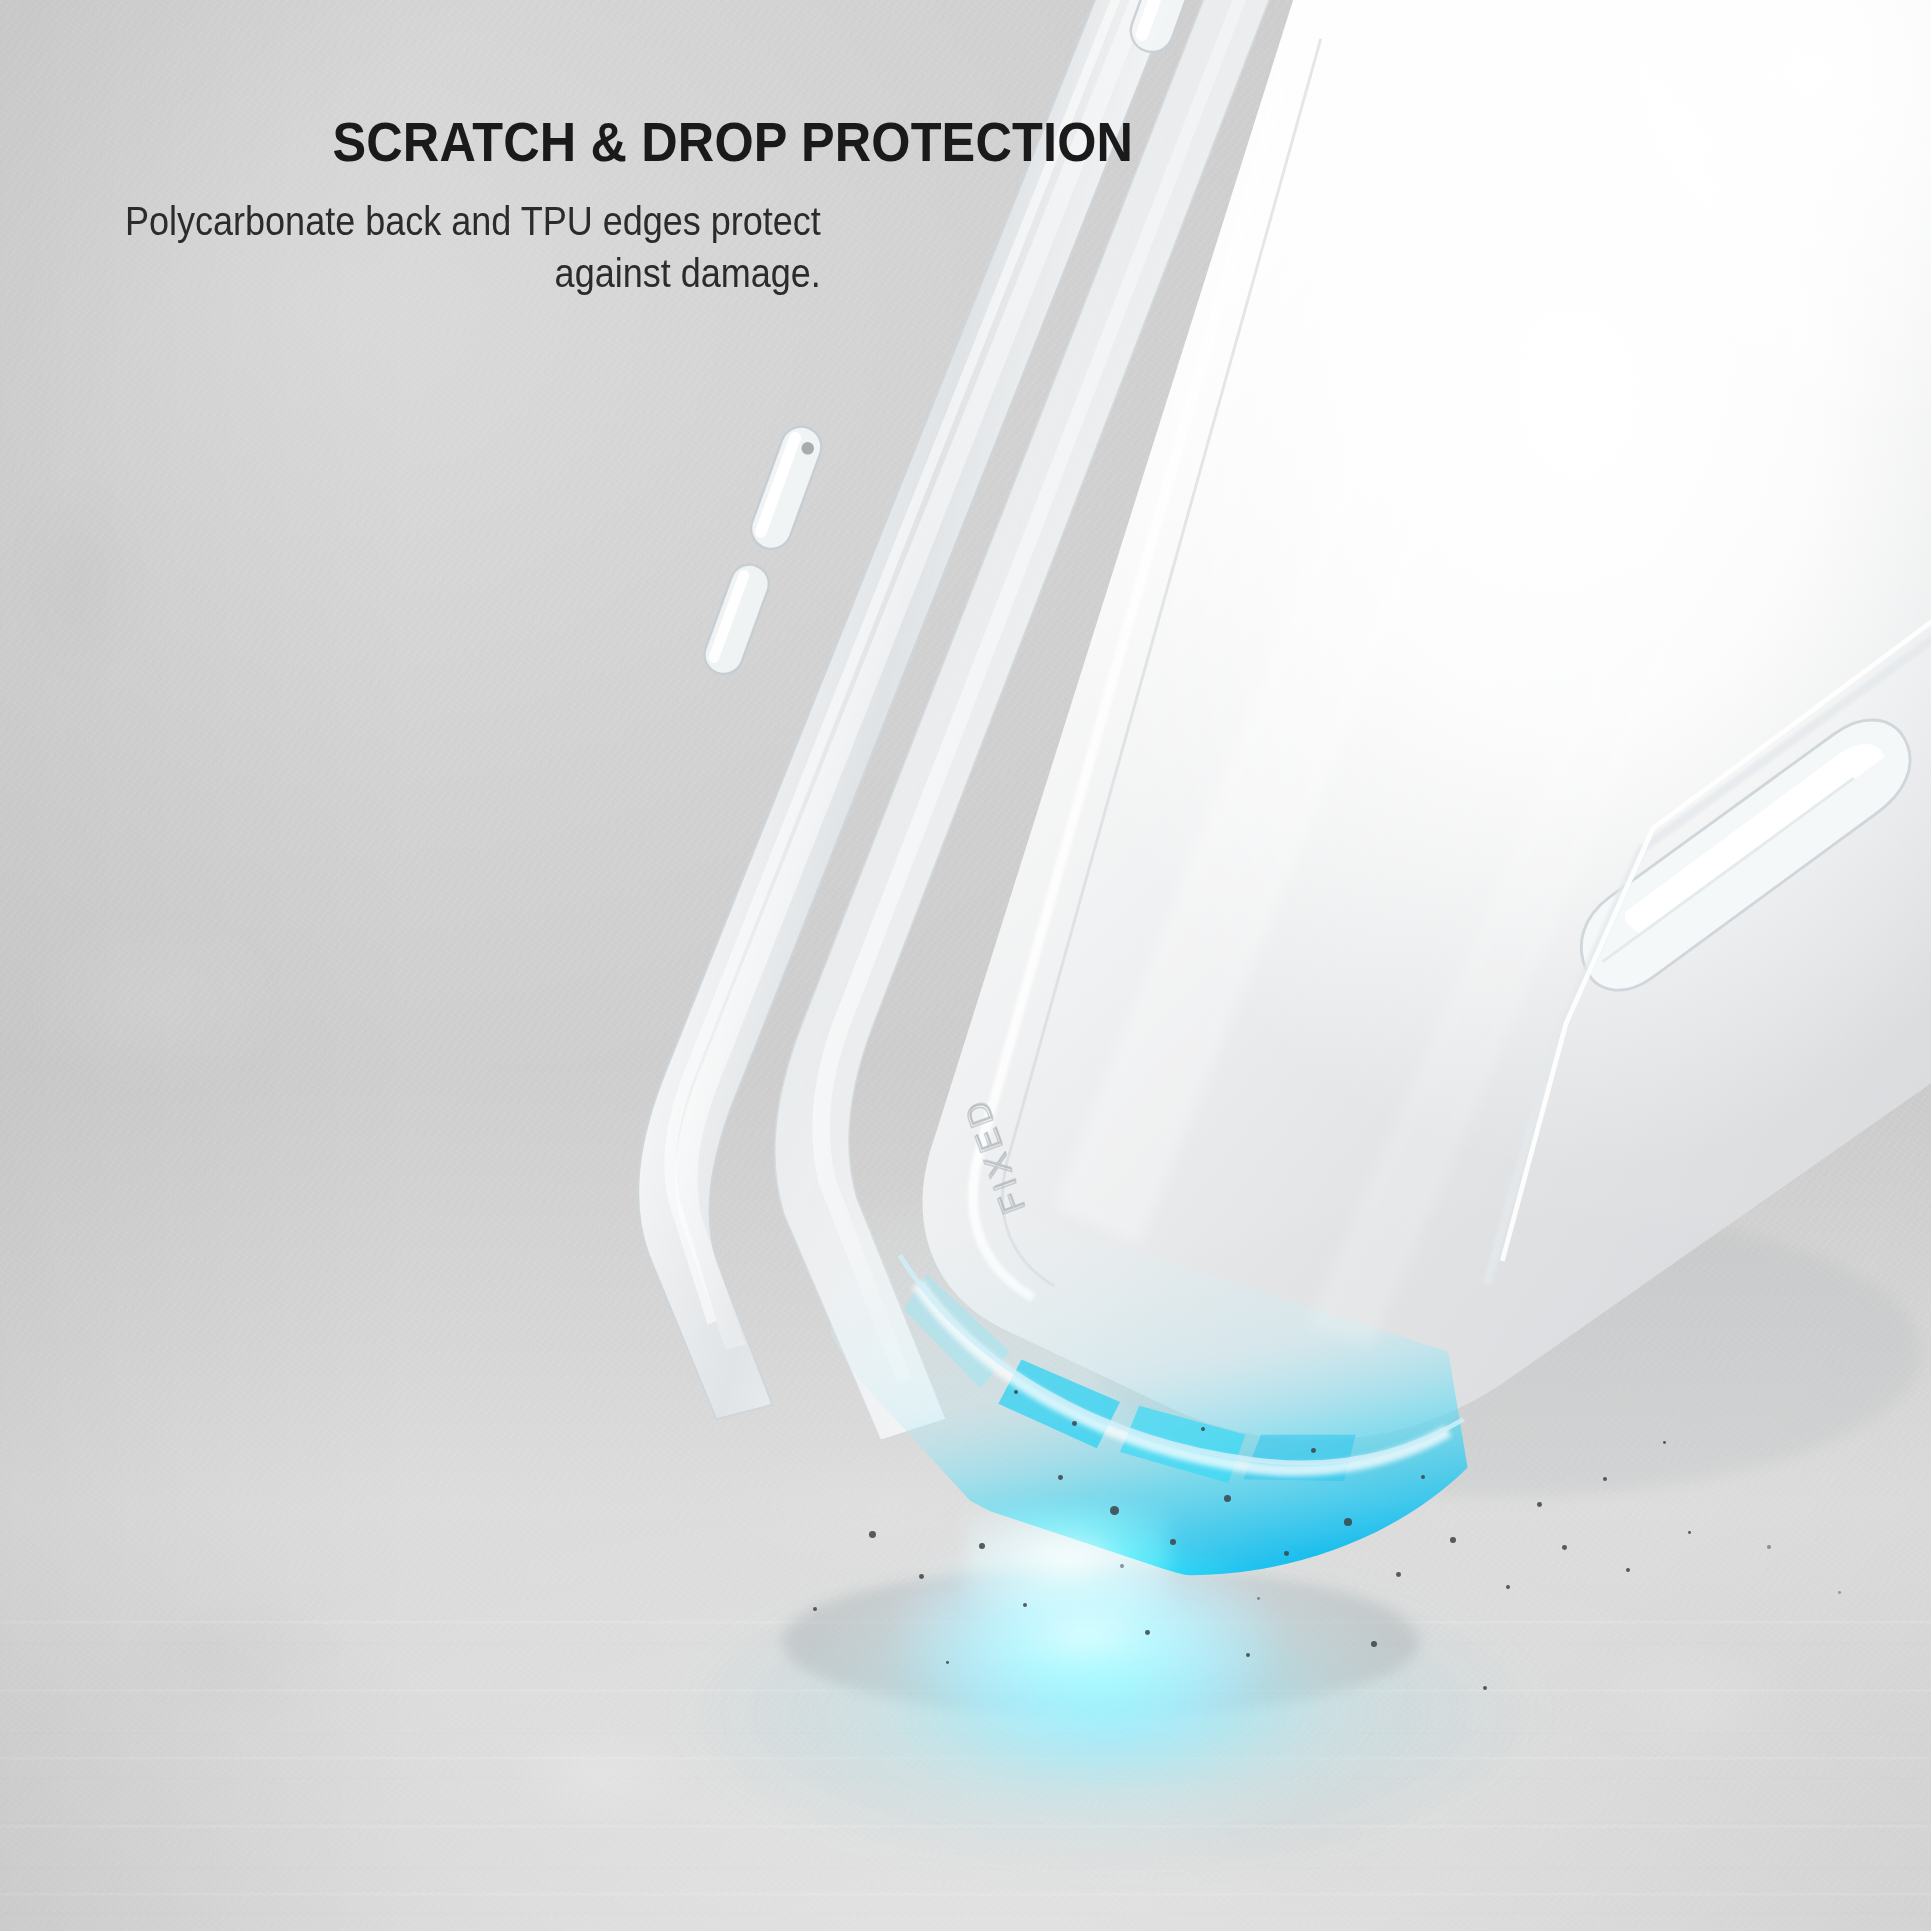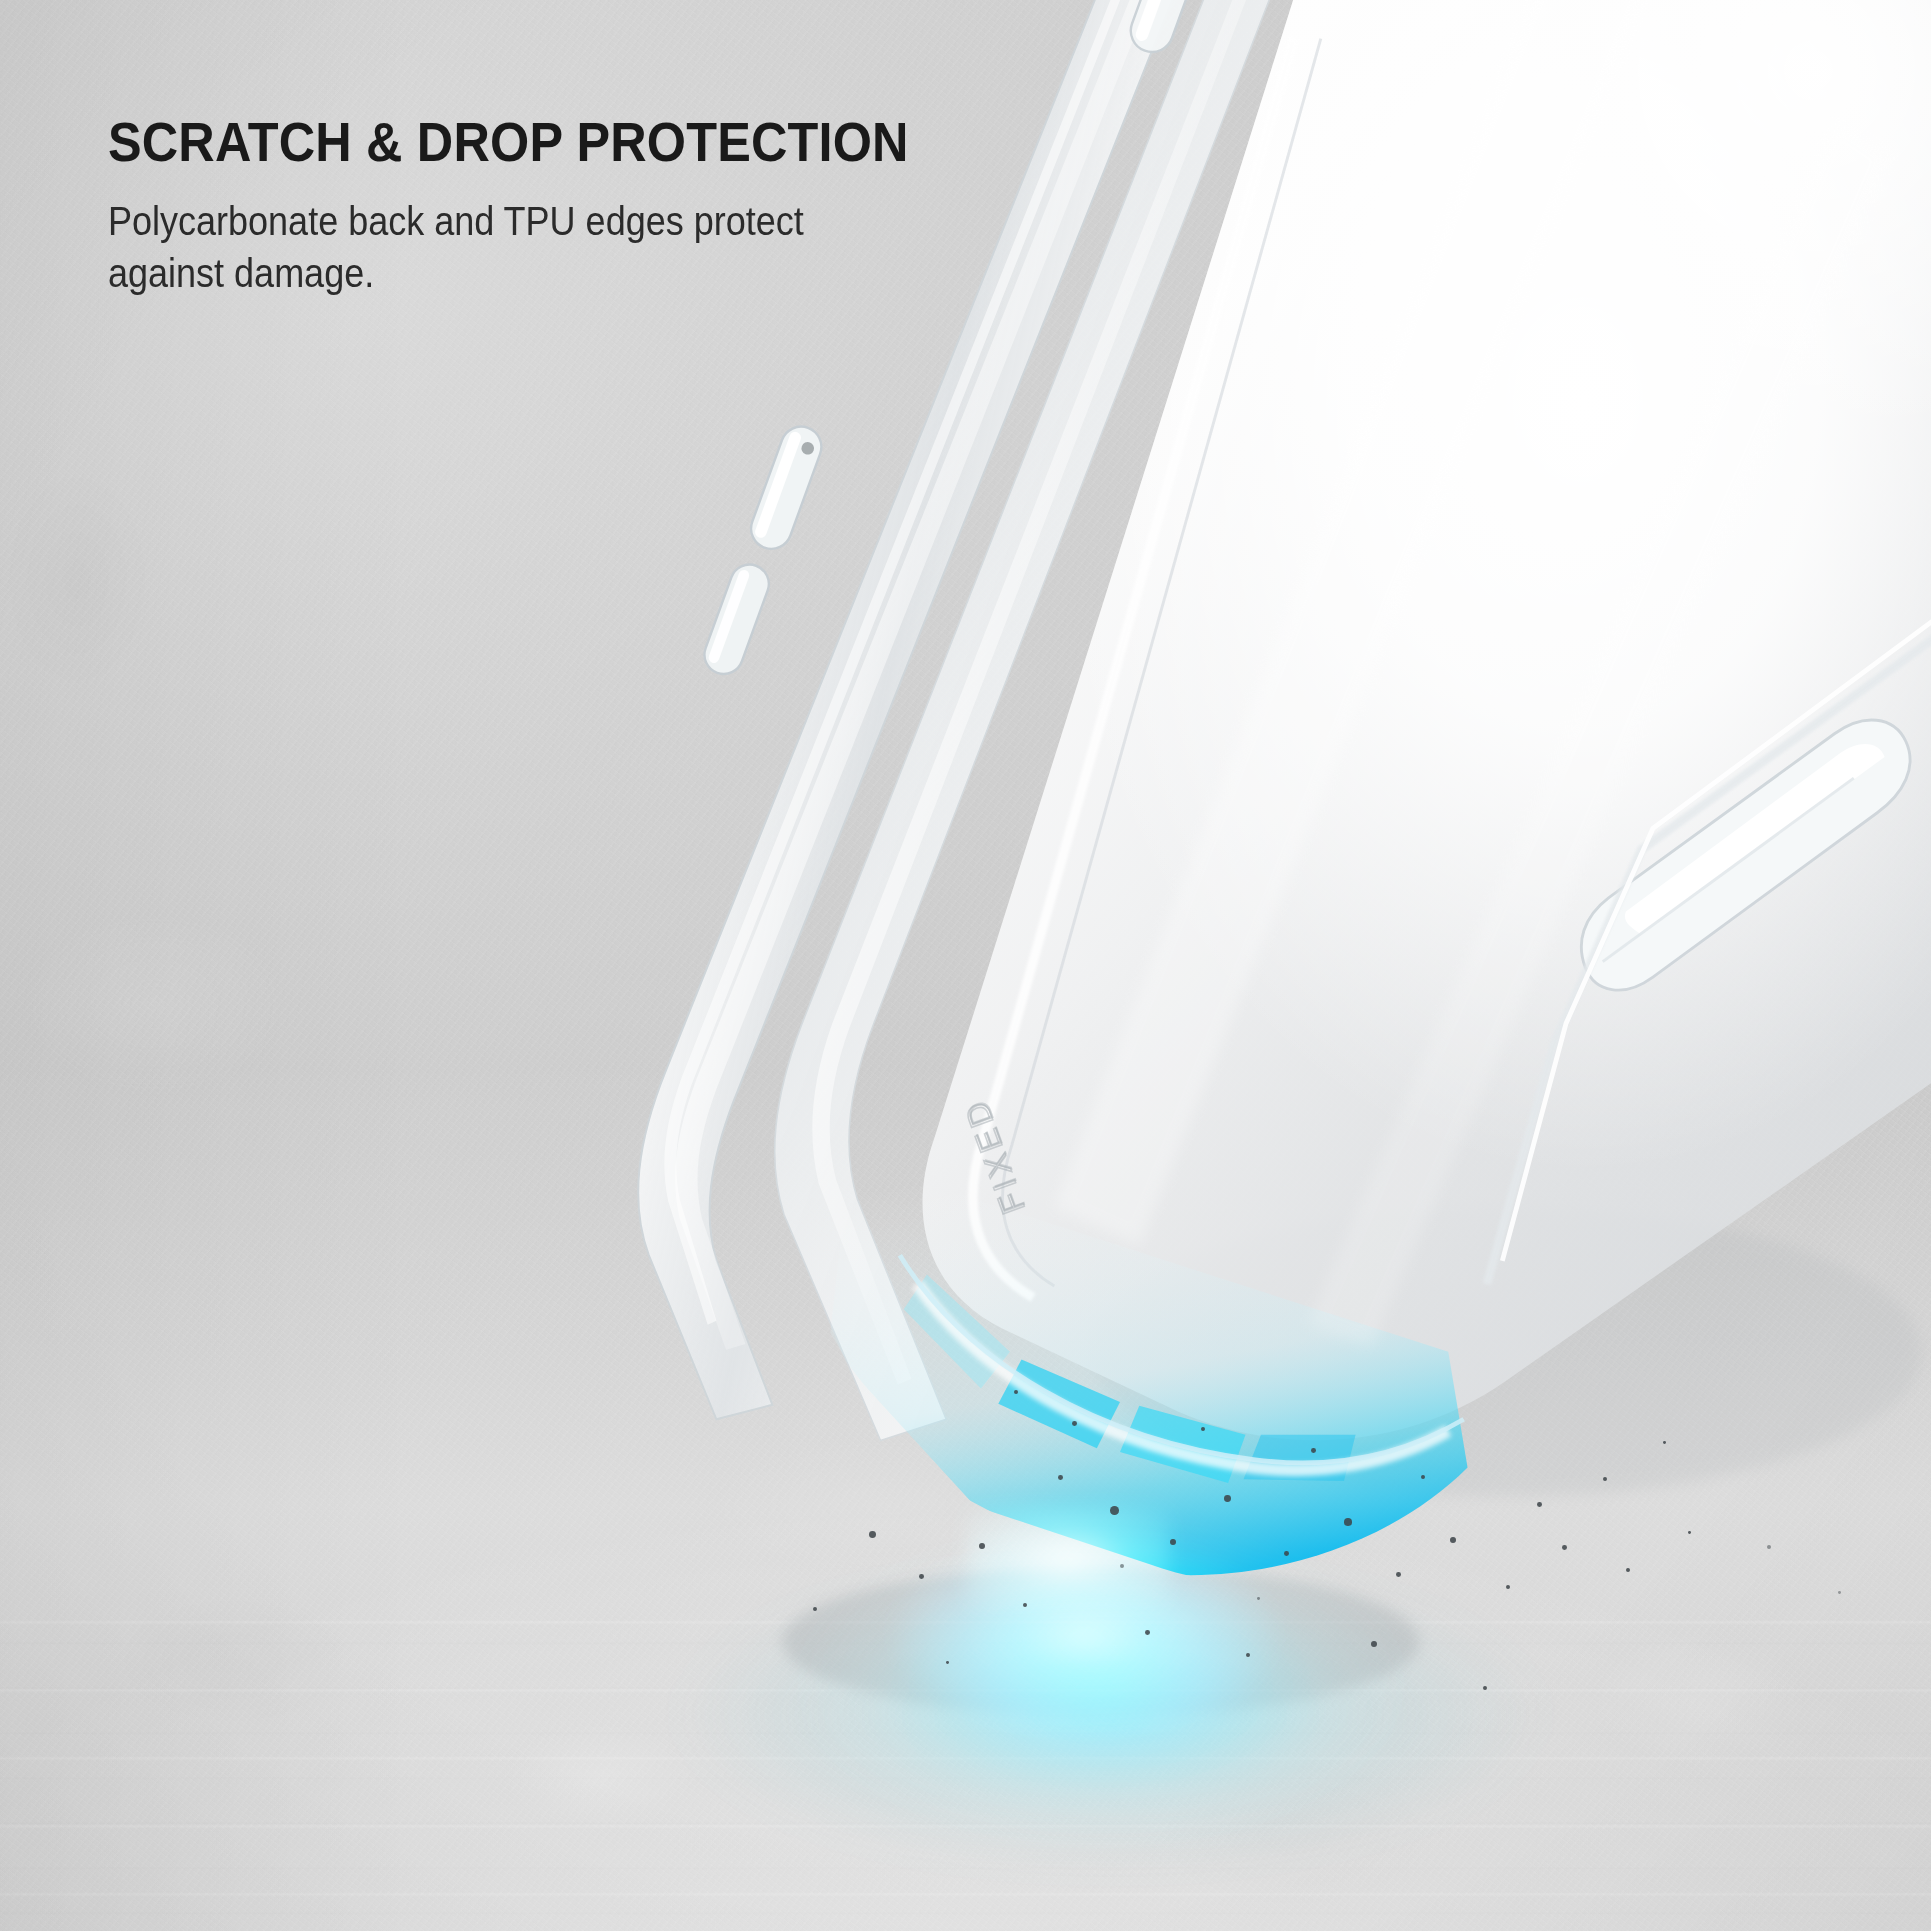--- a/index.html
+++ b/index.html
@@ -67,20 +67,21 @@
     background-position: 0 17.4px, 0 39px;
     background-repeat: repeat-y;
   }
 
   
   .text-block {
     position: absolute;
     left: 108px;
     top: 114px;
     width: 1139px;
+    text-align: right;
   }
   .headline {
     margin: 0;
     font-family: "Liberation Sans Narrow", "Liberation Sans", sans-serif;
     font-weight: 700;
     font-size: 56px;
     letter-spacing: 0.2px;
     line-height: 1.0;
     color: #1a1a1a;
     transform: scaleX(.90);

